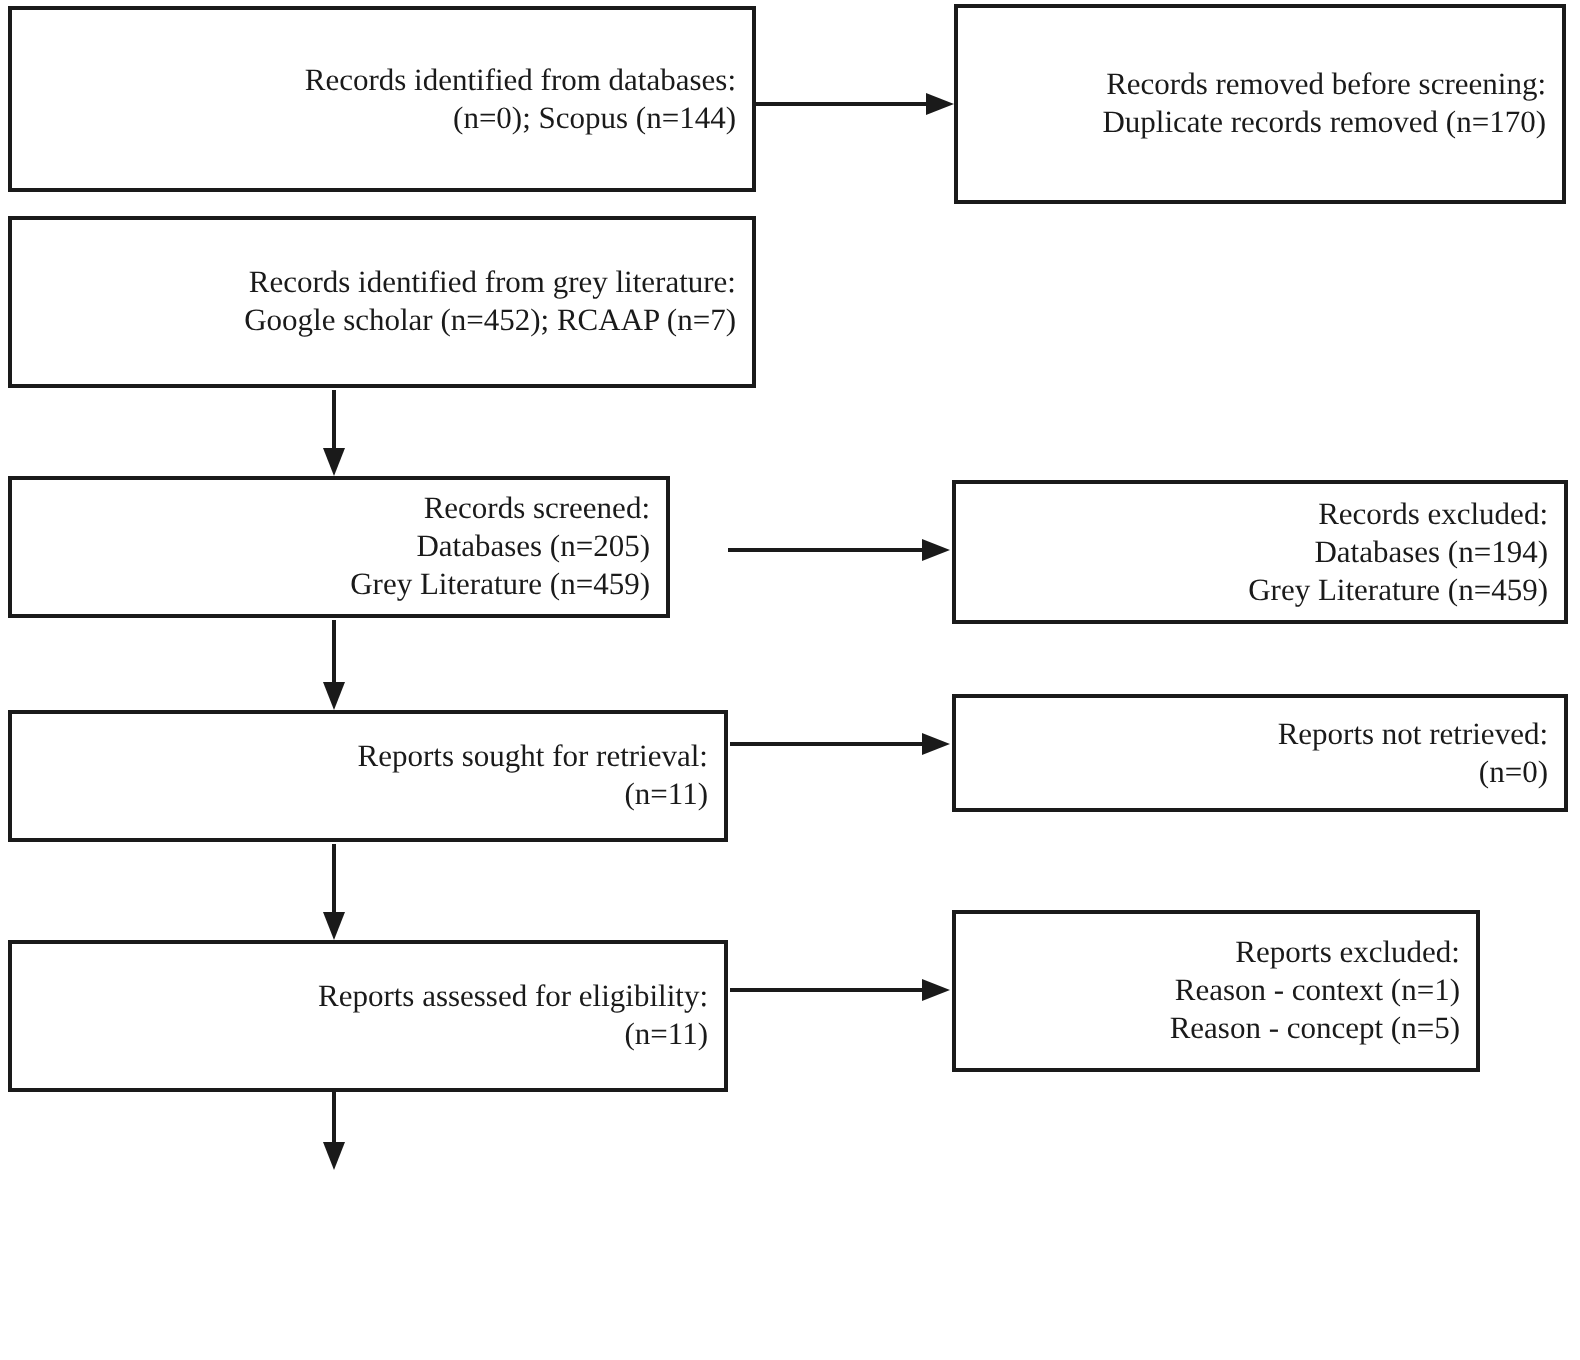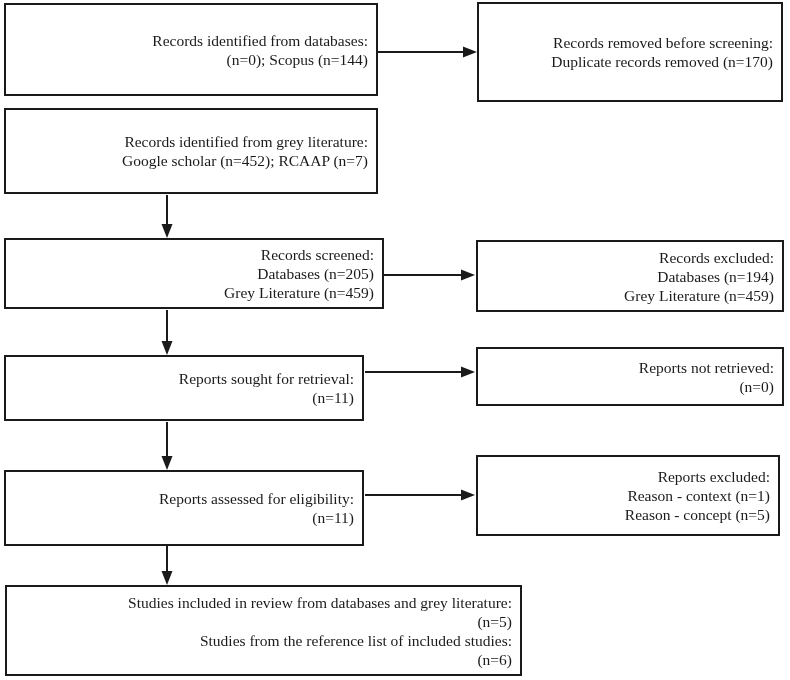--- a/index.html
+++ b/index.html
@@ -39,29 +39,29 @@
     align-items: flex-end;
   }
   .line {
     font-size: 15.5px;
     line-height: 19px;
     white-space: nowrap;
   }
   
   .b-id-db     { left: 4px;  top: 3px;   width: 374px; height: 93px;  }
   .b-id-grey   { left: 4px;  top: 108px; width: 374px; height: 86px;  }
-  .b-screened  { left: 4px;  top: 238px; width: 380px; height: 71px;  }
+  .b-screened  { left: 4px;  top: 238px; width: 331px; height: 71px;  }
   .b-sought    { left: 4px;  top: 355px; width: 360px; height: 66px;  }
   .b-assessed  { left: 4px;  top: 470px; width: 360px; height: 76px;  }
   .b-included  { left: 5px;  top: 585px; width: 517px; height: 91px;  }
   
   .b-removed   { left: 477px; top: 2px;   width: 306px; height: 100px; }
   .b-excluded1 { left: 476px; top: 240px; width: 308px; height: 72px; }
   .b-notret    { left: 476px; top: 347px; width: 308px; height: 59px; }
-  .b-excluded2 { left: 476px; top: 455px; width: 304px; height: 81px; }
+  .b-excluded2 { left: 476px; top: 455px; width: 264px; height: 81px; }
 </style>
 </head>
 <body>
 
 <div class="canvas">
 
   <svg class="arrow-layer" width="790" height="680" viewBox="0 0 790 680" xmlns="http://www.w3.org/2000/svg">
 
     <g>
       <line x1="378" y1="52" x2="464" y2="52" stroke="currentColor" stroke-width="2"></line>
@@ -117,26 +117,20 @@
   <div class="box b-sought">
     <div class="line">Reports sought for retrieval:</div>
     <div class="line">(n=11)</div>
   </div>
 
   <div class="box b-assessed">
     <div class="line">Reports assessed for eligibility:</div>
     <div class="line">(n=11)</div>
   </div>
 
-  <div class="box b-included">
-    <div class="line">Studies included in review from databases and grey literature:</div>
-    <div class="line">(n=5)</div>
-    <div class="line">Studies from the reference list of included studies:</div>
-    <div class="line">(n=6)</div>
-  </div>
 
   <div class="box b-removed">
     <div class="line">Records removed before screening:</div>
     <div class="line">Duplicate records removed (n=170)</div>
   </div>
 
   <div class="box b-excluded1">
     <div class="line">Records excluded:</div>
     <div class="line">Databases (n=194)</div>
     <div class="line">Grey Literature (n=459)</div>

